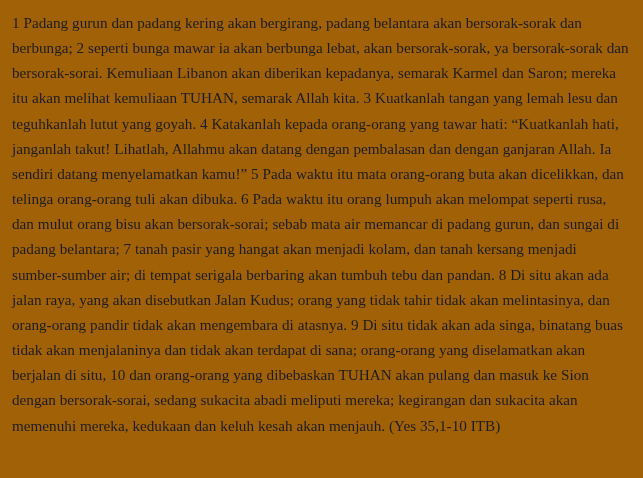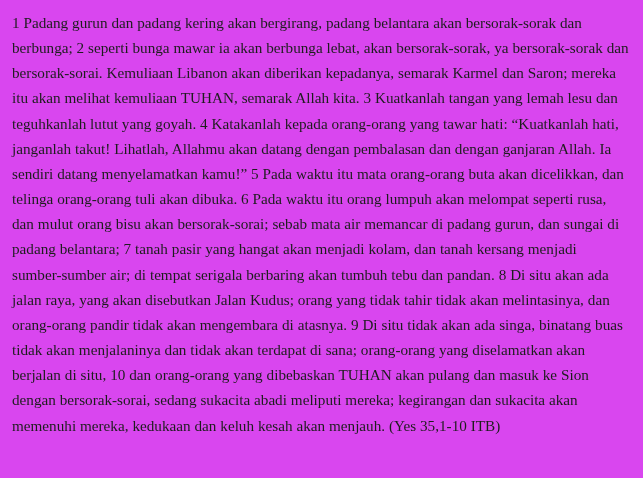--- a/index.html
+++ b/index.html
@@ -11,21 +11,21 @@
     height: 478px;
     background: #ffffff;
     font-family: "Liberation Serif", "DejaVu Serif", serif;
     overflow: hidden;
   }
   .page {
     box-sizing: border-box;
     width: 643px;
     height: 478px;
     padding: 10px 14px 10px 12px;
-    background: #d946ef;
+    background: #a16207;
   }
   .passage {
     font-size: 15.2px;
     line-height: 1.655;
     color: #1d1d1d;
     text-align: left;
     margin: 0;
     word-spacing: 0.1px;
   }
 </style>

